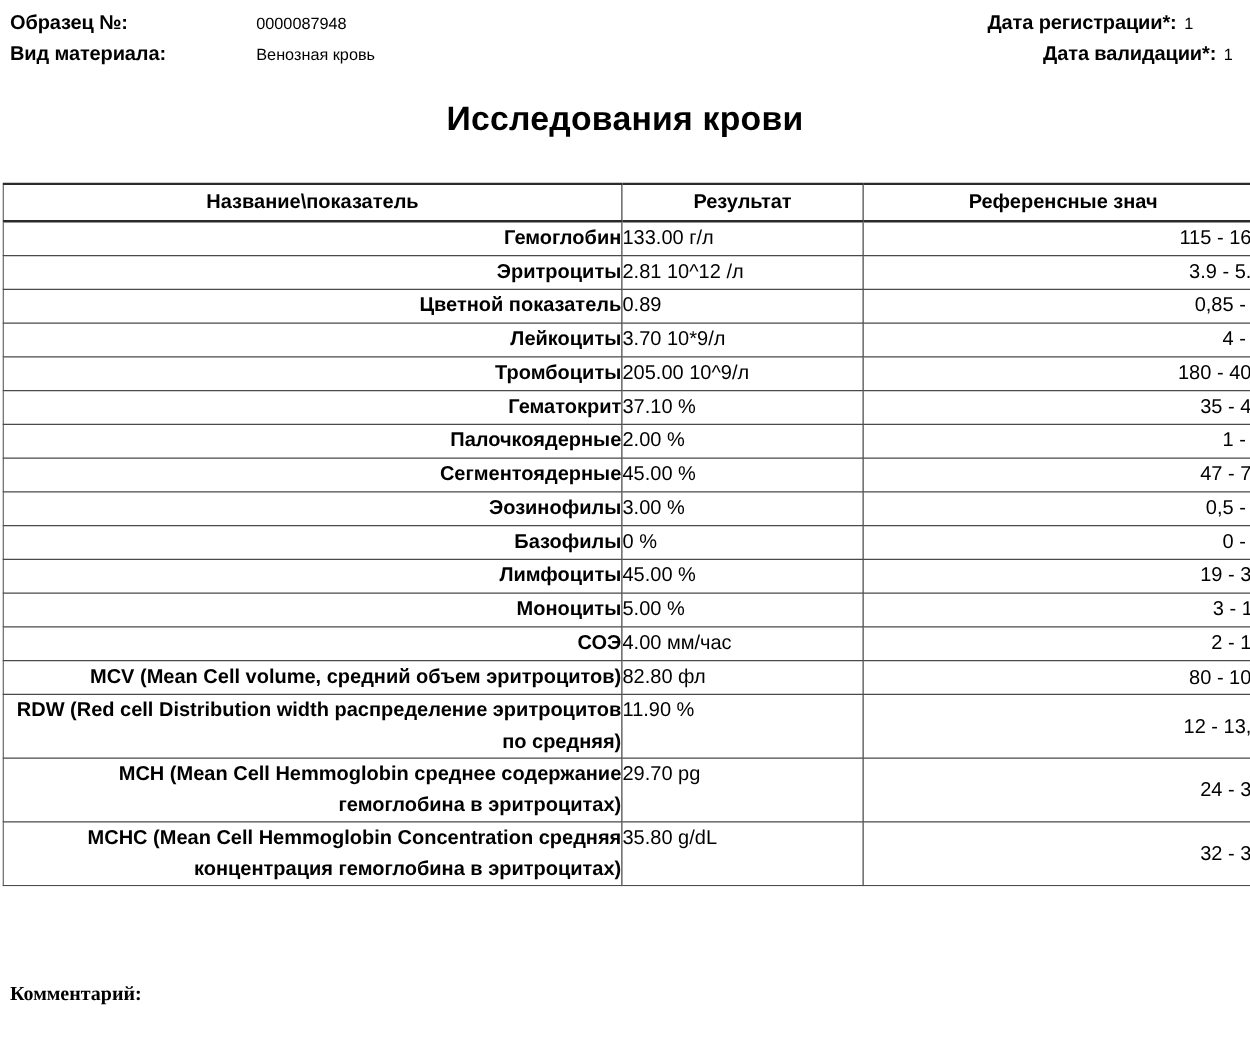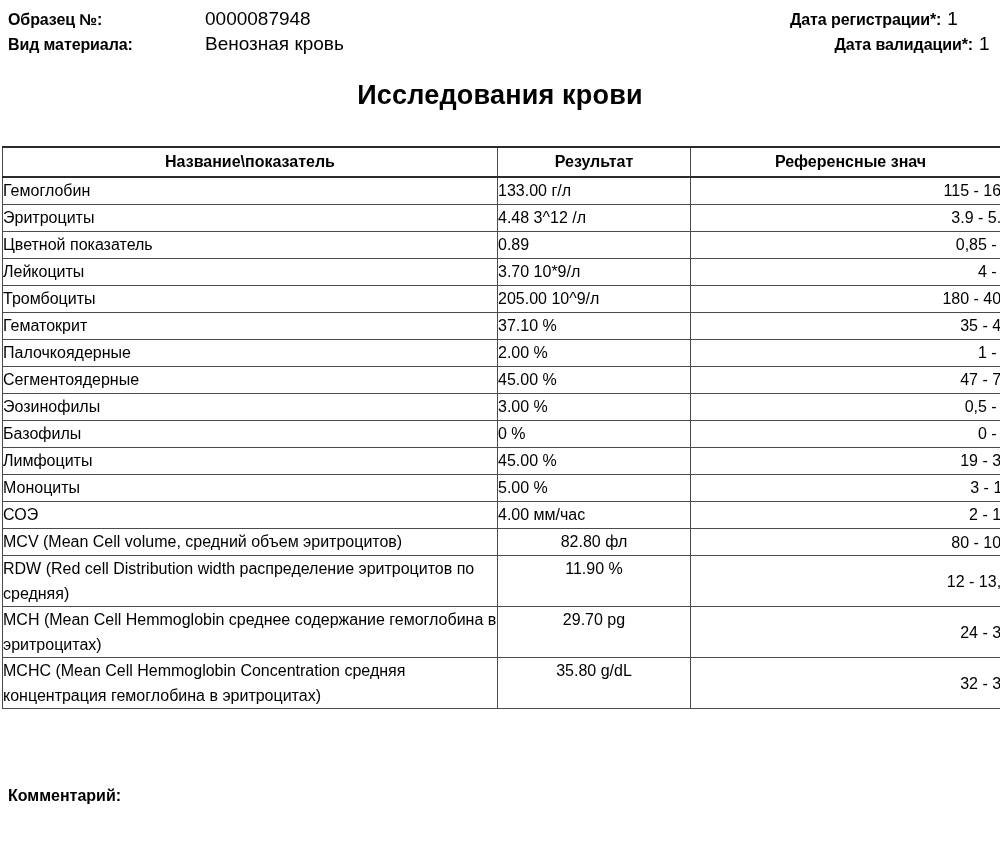--- a/index.html
+++ b/index.html
@@ -55,21 +55,21 @@
   }
   .meta-label {
     font-weight: bold;
     font-size: 16px;
     letter-spacing: -0.1px;
   }
   .meta-left .meta-label { width: 197px; flex: 0 0 197px; }
   .meta-right .meta-label { flex: 0 0 auto; }
   .meta-value {
     font-weight: normal;
-    font-size: 19px;
+    font-size: 13px;
   }
   .meta-right .meta-value { padding-left: 6px; }
   .meta-right .meta-row.second .meta-label { min-width: 183px; text-align: right; }
 
   
   .doc-title {
     position: absolute;
     left: 0;
     top: 80px;
     width: 1000px;
@@ -120,48 +120,50 @@
     text-align: center;
     text-indent: 0;
   }
 
   table.results tbody td {
     height: 26px;
   }
   td.cell-name {
     padding: 2px 4px 2px 5px;
     line-height: 25px;
-    text-align: left;
+    text-align: right;
+    font-weight: bold;
   }
   td.cell-result {
     padding: 2px 4px 2px 5px;
     line-height: 25px;
     text-align: left;
     white-space: nowrap;
   }
   td.cell-ref {
     padding: 2px 18px 2px 4px;
     line-height: 25px;
     text-align: right;
     vertical-align: middle;
     white-space: nowrap;
   }
 
   
   tr.tall td.cell-name  { line-height: 25px; vertical-align: top; }
-  tr.tall td.cell-result{ vertical-align: top; text-align: center; }
+  tr.tall td.cell-result{ vertical-align: top; }
   tr.tall td.cell-ref   { vertical-align: middle; }
 
   
   .comment {
     position: absolute;
     left: 8px;
     top: 787px;
     font-size: 16px;
     font-weight: bold;
+    font-family: Liberation Serif, serif;
   }
 </style>
 </head>
 <body>
 
 <div class="page">
 
   <div class="meta">
     <div class="meta-left">
       <div class="meta-row">
@@ -202,21 +204,21 @@
         </tr>
       </thead>
       <tbody id="results-body">
           <tr>
             <td class="cell-name">Гемоглобин</td>
             <td class="cell-result">133.00 г/л</td>
             <td class="cell-ref">115 - 165</td>
           </tr>
           <tr>
             <td class="cell-name">Эритроциты</td>
-            <td class="cell-result">4.48 3^12 /л</td>
+            <td class="cell-result">2.81 10^12 /л</td>
             <td class="cell-ref">3.9 - 5.5</td>
           </tr>
           <tr>
             <td class="cell-name">Цветной показатель</td>
             <td class="cell-result">0.89</td>
             <td class="cell-ref">0,85 - 1</td>
           </tr>
           <tr>
             <td class="cell-name">Лейкоциты</td>
             <td class="cell-result">3.70 10*9/л</td>

